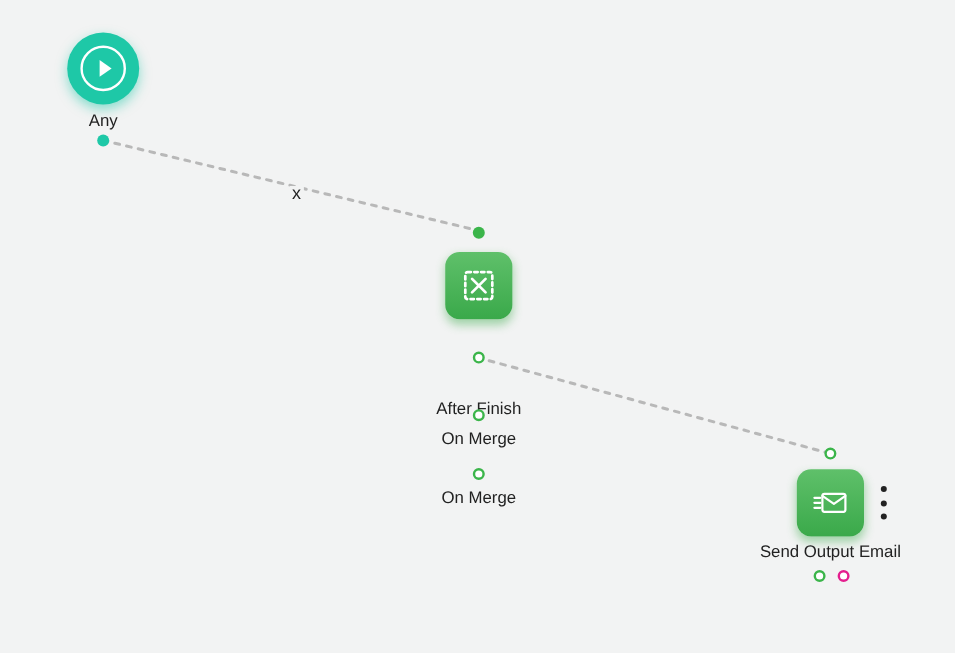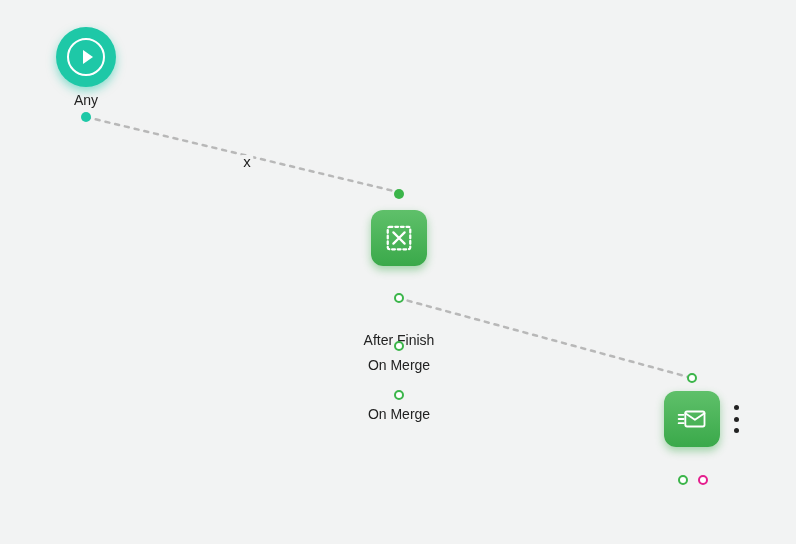--- a/index.html
+++ b/index.html
@@ -152,16 +152,17 @@
       <line x1="2" y1="7" x2="8" y2="7"></line>
       <line x1="2" y1="12" x2="8" y2="12"></line>
       <line x1="2" y1="17" x2="8" y2="17"></line>
     </svg>
   </div>
   <div class="kebab" style="left:736px; top:419px;">
     <span></span>
       <span></span>
       <span></span>
   </div>
+  <div class="label" style="left:692px; top:450px;">Send Output Email</div>
   <div class="port green-open" style="left:683px; top:480px;"></div>
   <div class="port magenta-open" style="left:703px; top:480px;"></div>
 
 </div>
 
 </body></html>

